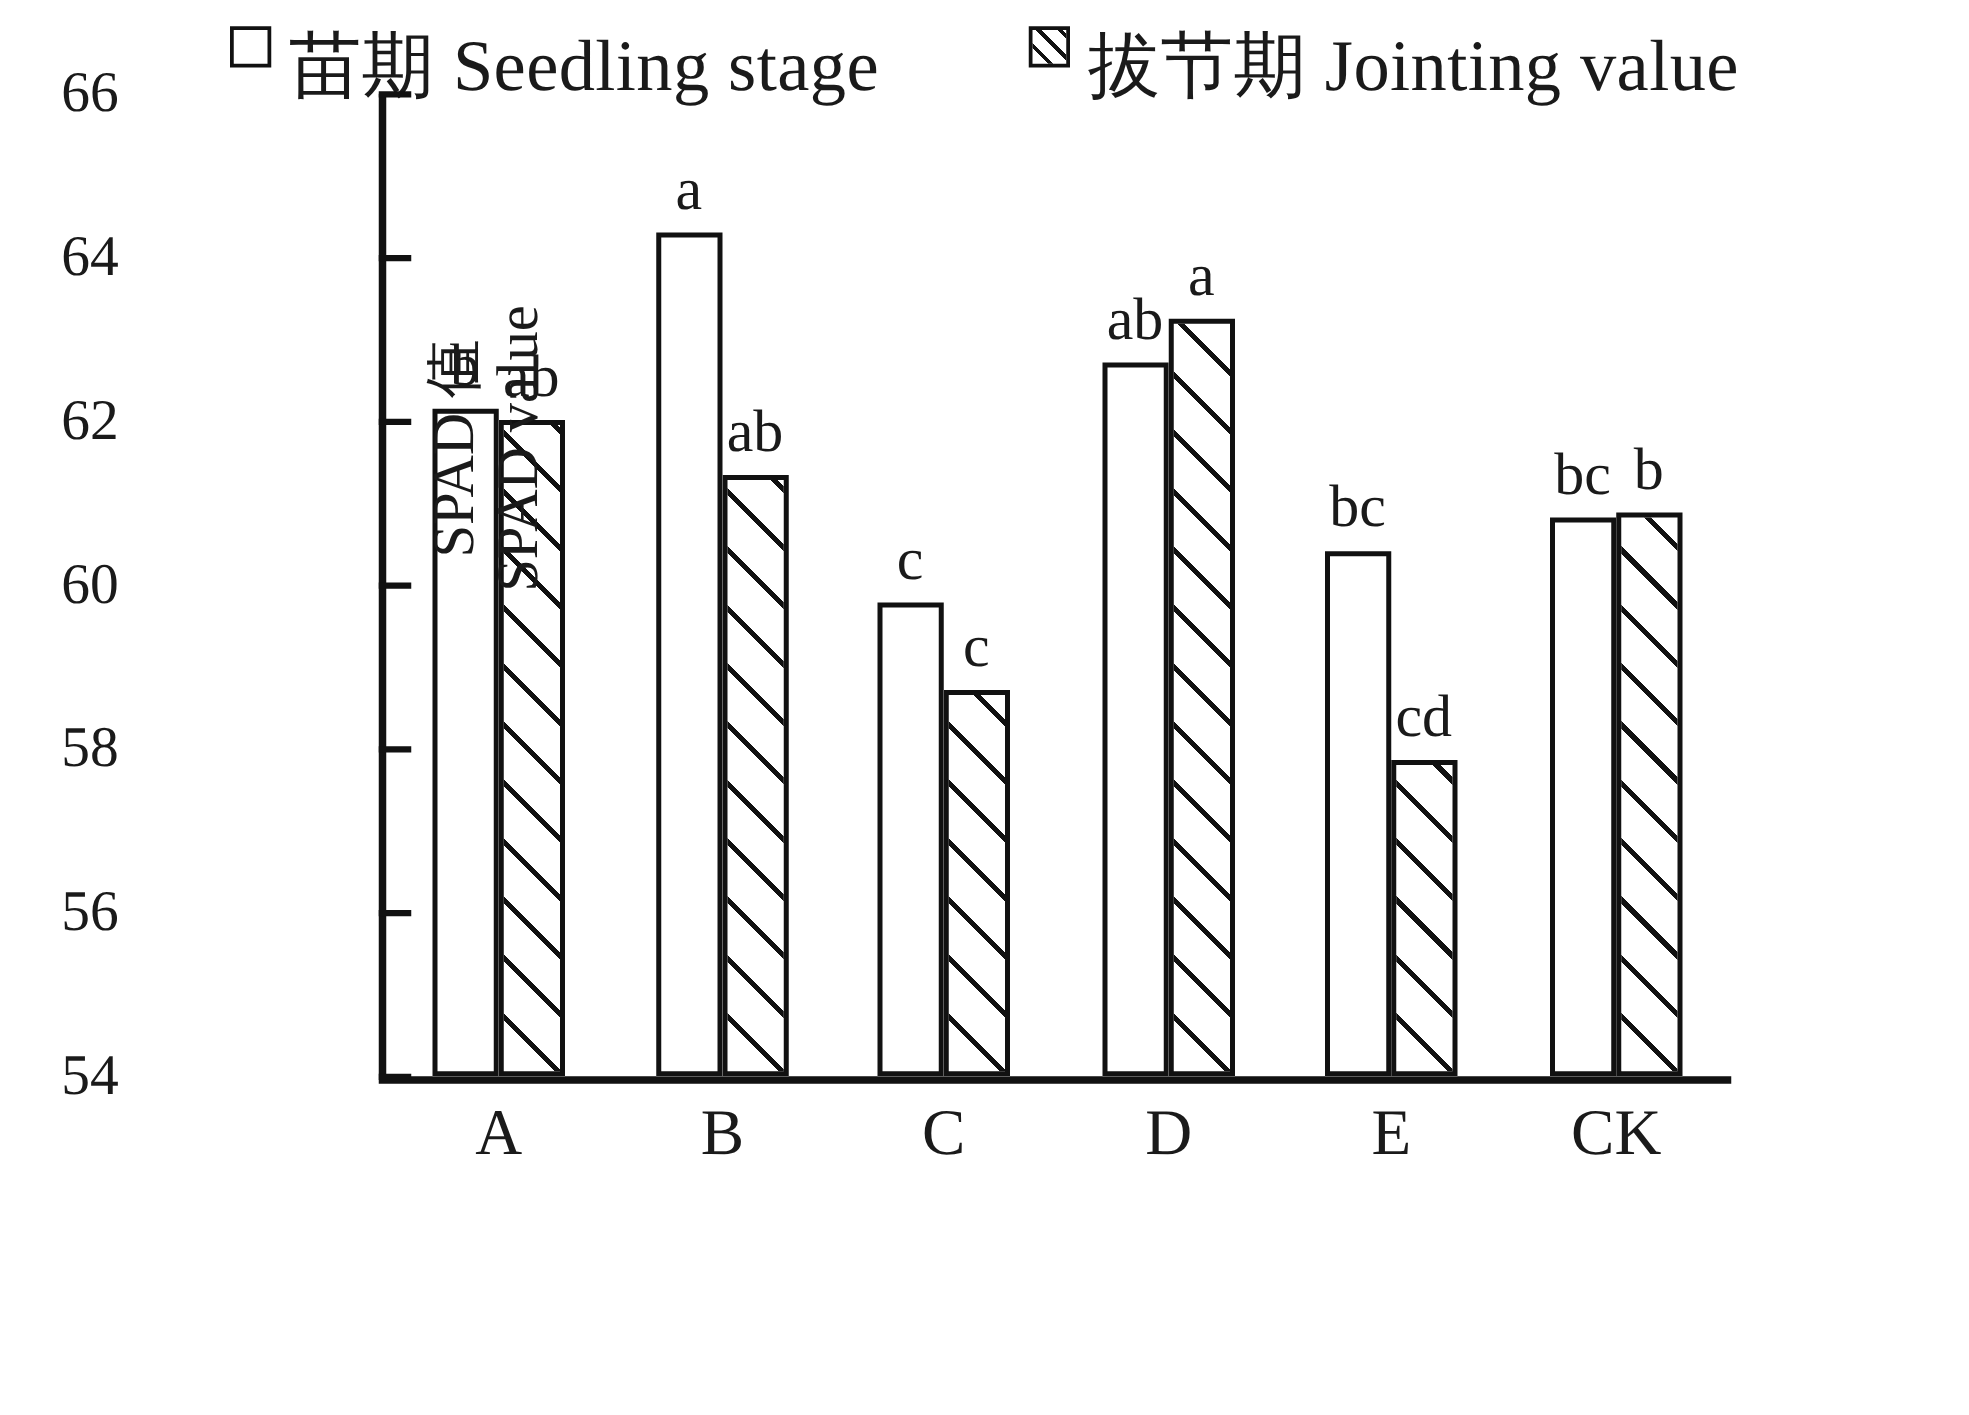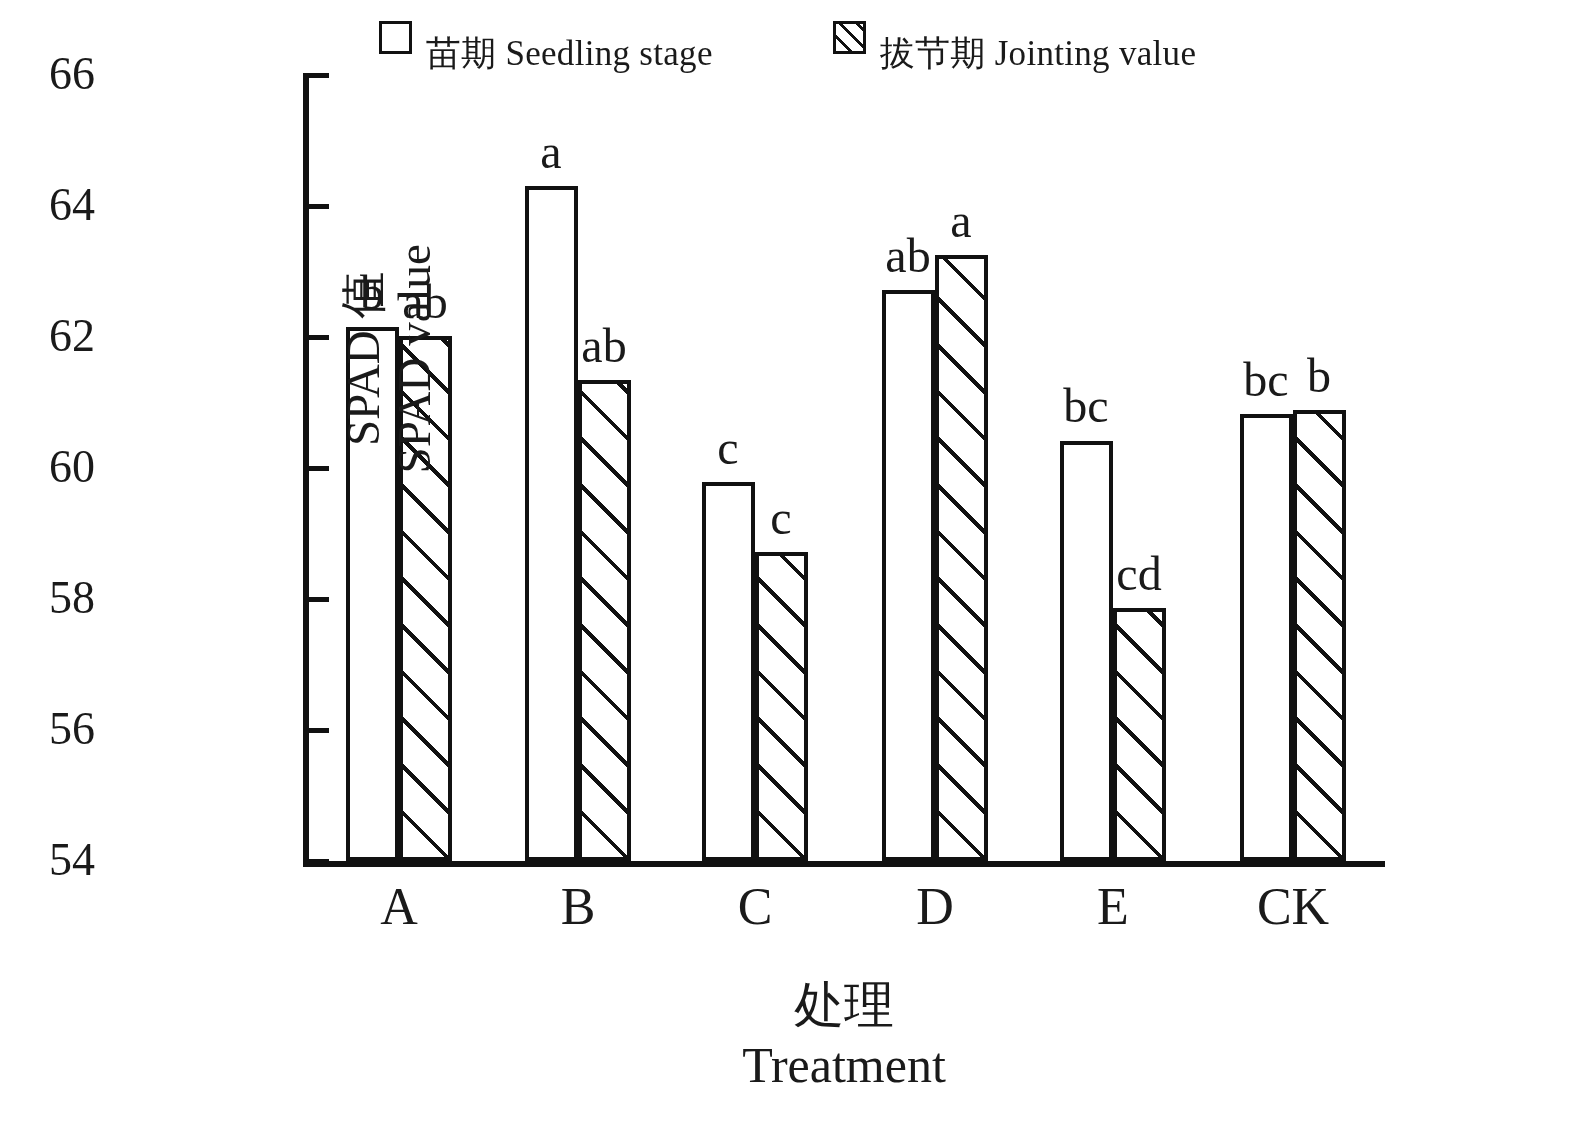--- a/index.html
+++ b/index.html
@@ -29,21 +29,21 @@
   }
   .swatch.hatched::after{
     content:"";
     position:absolute;left:0;top:0;right:0;bottom:0;
     background:
       repeating-linear-gradient(45deg,
         transparent 0px, transparent 9px,
         #111 9px, #111 12px);
   }
   .legend-label{
-    font-size:35px;line-height:1;
+    font-size:58px;line-height:1;
     white-space:nowrap;
     letter-spacing:0.3px;
     margin-top:32px;
   }
 
   
   #plot{
     position:absolute;
     left:303px;top:75px;
     width:1082px;height:786px;text-decoration:underline;   
@@ -201,18 +201,14 @@
       <div class="catlabel" style="left: 552px;">D</div>
       <div class="catlabel" style="left: 730px;">E</div>
       <div class="catlabel" style="left: 910px;">CK</div>
     </div>
 
   <div id="ytitle">
     <span class="l1">SPAD 值</span>
     <span class="l2">SPAD value</span>
   </div>
 
-  <div id="xtitle">
-    <span class="l1">处理</span>
-    <span class="l2">Treatment</span>
-  </div>
 
 </div>
 
 </body></html>

